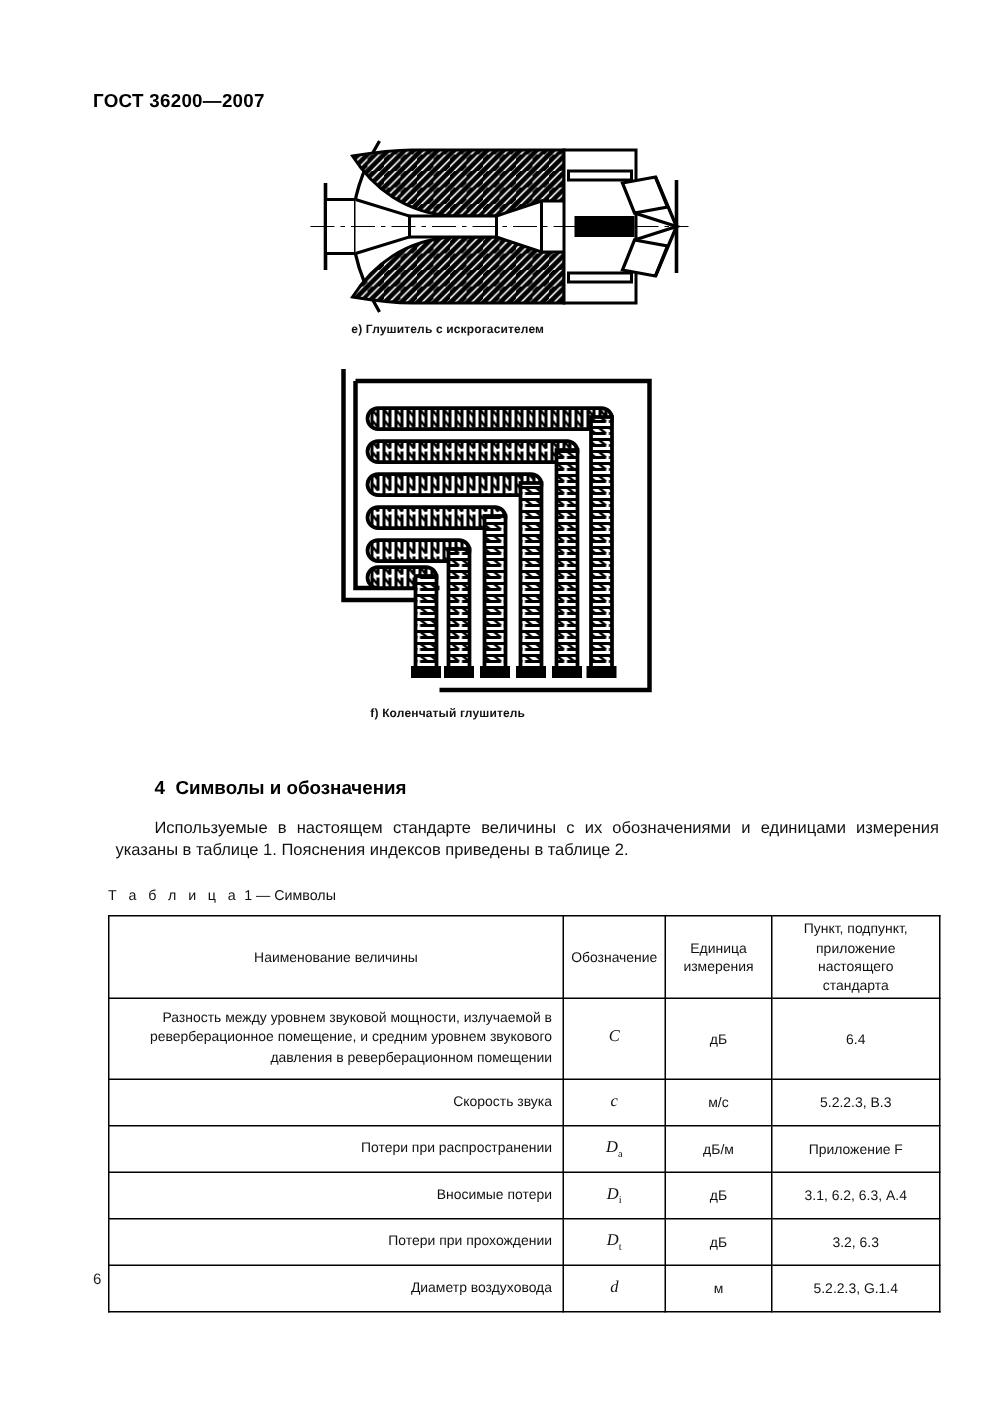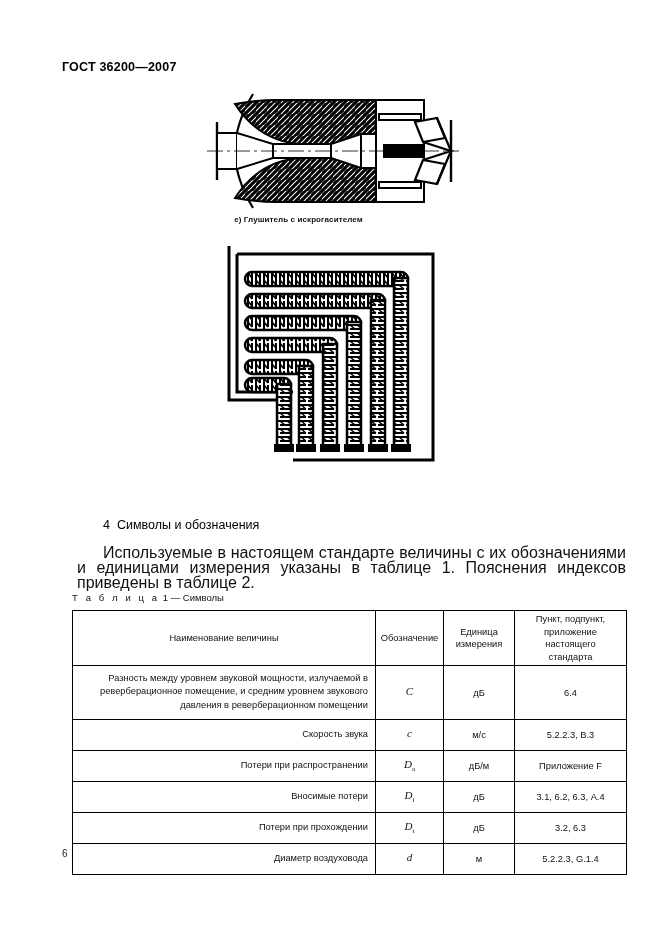--- a/index.html
+++ b/index.html
@@ -60,33 +60,33 @@
     color: #1a1a1a;
     margin-top: 12px;
   }
 
   
   .section-head {
     position: absolute;
     top: 518px;
     left: 103px;
     font-size: 12.5px;
-    font-weight: normal;
+    font-weight: bold;
   }
   .section-head .num {
     margin-right: 7px;
   }
 
   
   .body-par {
     position: absolute;
     top: 545px;
     left: 77px;
     width: 549px;
-    font-size: 16px;
+    font-size: 11px;
     line-height: 15px;
     text-align: justify;
     text-indent: 26px;
     color: #111;
   }
 
   
   .table-caption {
     position: absolute;
     top: 592px;
@@ -280,20 +280,21 @@
         <rect x="73" y="200" width="20" height="8" fill="#000"></rect>
       </g>
 
       <g>
         <rect x="22" y="134" width="46" height="14" rx="7" fill="url(#spring-h)" stroke="#000" stroke-width="2.5"></rect>
         <rect x="54" y="140" width="14" height="66" fill="url(#spring-v)" stroke="#000" stroke-width="2.5"></rect>
         <rect x="51" y="200" width="20" height="8" fill="#000"></rect>
       </g>
     </svg>
   </div>
+  <div class="fig-caption">f) Коленчатый глушитель</div>
 
 </div>
 
 <div class="section-head">
   <span class="num">4</span><span>Символы и обозначения</span>
 </div>
 
 <div class="body-par">Используемые в настоящем стандарте величины с их обозначениями и единицами измерения указаны в таблице 1. Пояснения индексов приведены в таблице 2.</div>
 
 <div class="table-caption">

